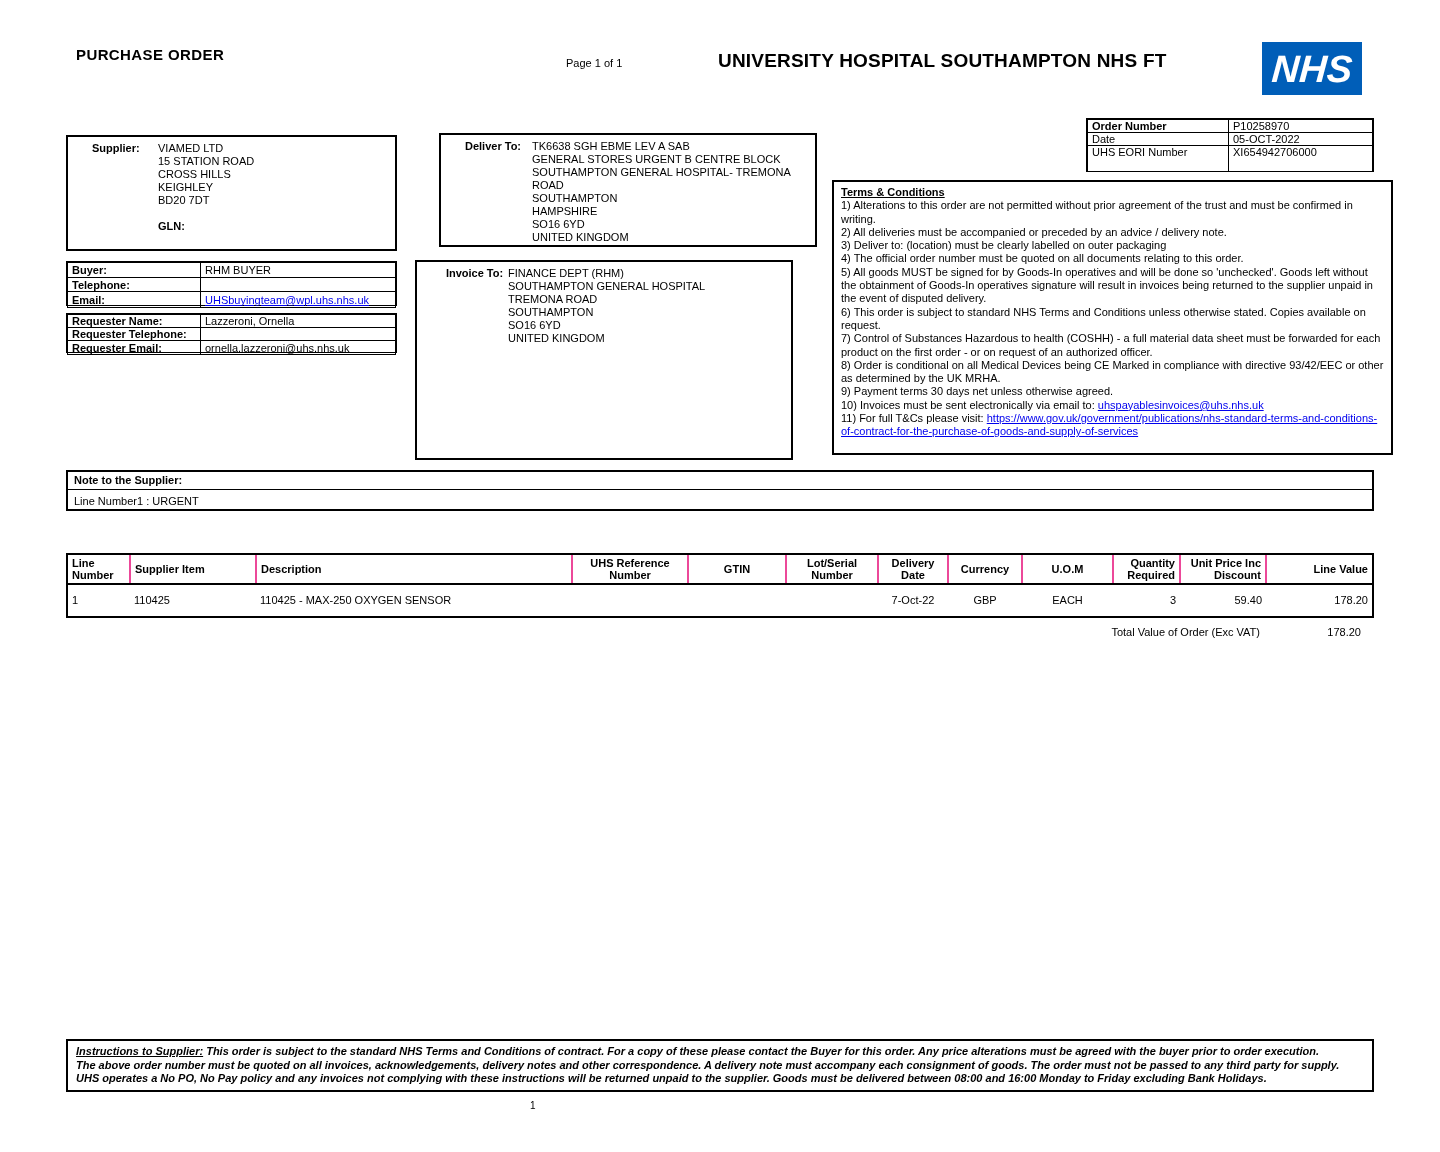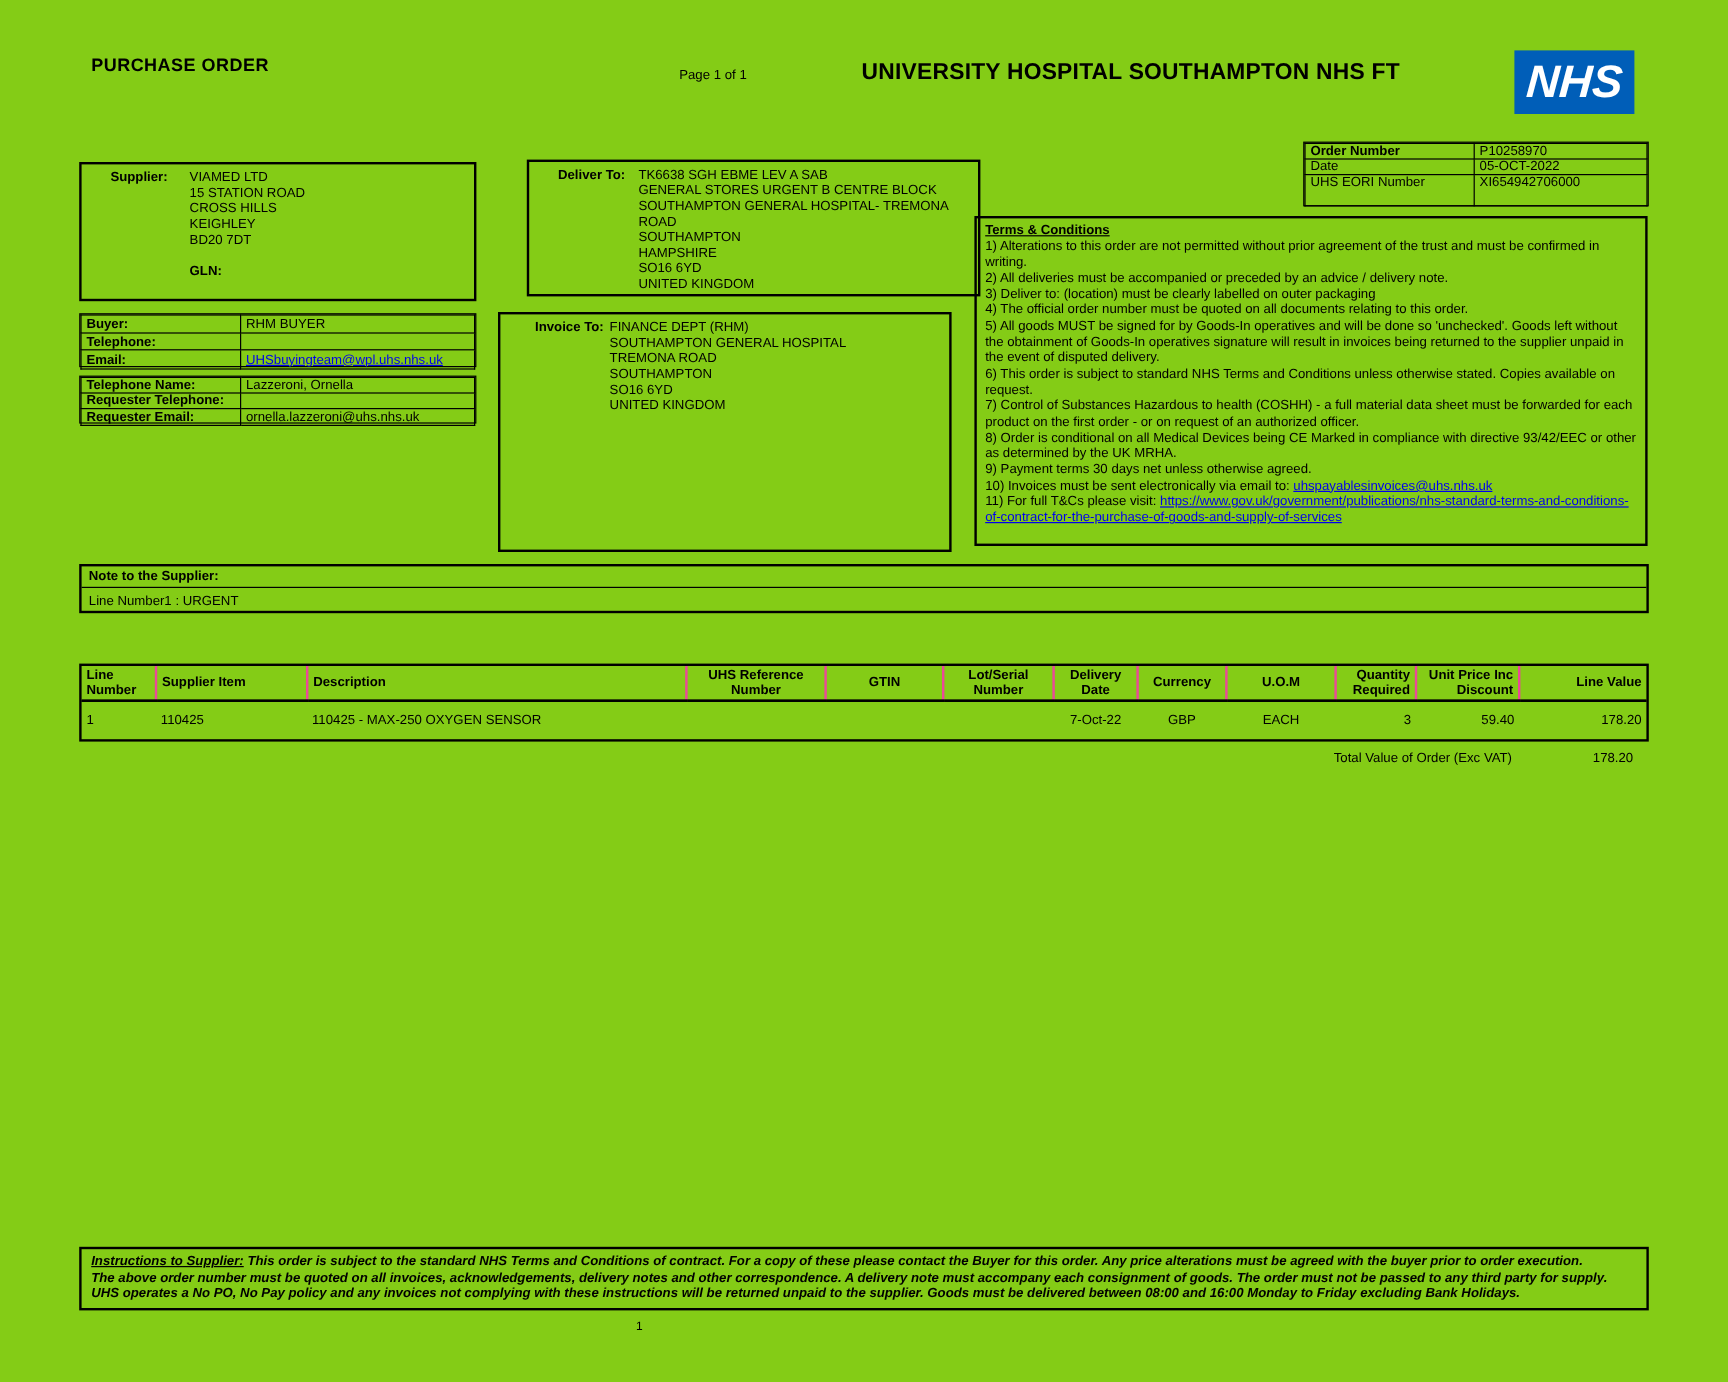--- a/index.html
+++ b/index.html
@@ -1,18 +1,18 @@
 <!DOCTYPE html>
 <html><head>
 <meta charset="utf-8">
 <style>
   * { margin:0; padding:0; box-sizing:border-box; }
   body { background:#e8e8e8; font-family:"Liberation Sans", sans-serif; }
   .page {
-    position:relative; width:1440px; height:1152px; background:#84cc16;
+    position:relative; width:1440px; height:1152px; background:#ffffff;
     color:#000; font-size:11px; overflow:hidden;
   }
   .abs { position:absolute; }
   .box { position:absolute; border:2px solid #000; }
   .doc-title { left:76px; top:46px; font-size:15px; font-weight:bold; letter-spacing:0.4px; }
   .page-info { left:566px; top:57px; font-size:11px; }
   .org-title { left:718px; top:50px; font-size:19px; font-weight:bold; letter-spacing:0.2px; }
   .nhs-logo {
     left:1262px; top:42px; width:100px; height:53px; background:#005EB8;
     display:flex; align-items:center; justify-content:center;
@@ -113,21 +113,21 @@
         <td><span class="link">UHSbuyingteam@wpl.uhs.nhs.uk</span></td>
       </tr>
     </tbody>
       </table>
   </div>
 
   <div class="box" style="left:66px; top:313px; width:331px; height:40px; border-width:1px;">
     <table class="kv" style="height:100%;">
       <tbody>
           <tr style="height:13px;">
-        <td class="lbl" style="width:133px;">Telephone Name:</td>
+        <td class="lbl" style="width:133px;">Requester Name:</td>
         <td>Lazzeroni, Ornella</td>
       </tr>
       <tr style="height:13px;">
         <td class="lbl">Requester Telephone:</td>
         <td></td>
       </tr>
       <tr style="height:14px;">
         <td class="lbl">Requester Email:</td>
         <td>ornella.lazzeroni@uhs.nhs.uk</td>
       </tr>
@@ -161,21 +161,21 @@
         <td>05-OCT-2022</td>
       </tr>
       <tr style="height:26px;">
         <td style="vertical-align:top;">UHS EORI Number</td>
         <td style="vertical-align:top;">XI654942706000</td>
       </tr>
     </tbody>
       </table>
   </div>
 
-  <div class="box" style="left:812px; top:180px; width:561px; height:275px;">
+  <div class="box" style="left:832px; top:180px; width:561px; height:275px;">
     <div class="terms-inner">
       <div class="terms-title">Terms &amp; Conditions</div>
       <div>1) Alterations to this order are not permitted without prior agreement of the trust and must be confirmed in writing.</div>
       <div>2) All deliveries must be accompanied or preceded by an advice / delivery note.</div>
       <div>3) Deliver to: (location) must be clearly labelled on outer packaging</div>
       <div>4) The official order number must be quoted on all documents relating to this order.</div>
       <div>5) All goods MUST be signed for by Goods-In operatives and will be done so 'unchecked'. Goods left without the obtainment of Goods-In operatives signature will result in invoices being returned to the supplier unpaid in the event of disputed delivery.</div>
       <div>6) This order is subject to standard NHS Terms and Conditions unless otherwise stated.  Copies available on request.</div>
       <div>7) Control of Substances Hazardous to health (COSHH) - a full material data sheet must be forwarded for each product on the first order - or on request of an authorized officer.</div>
       <div>8) Order is conditional on all Medical Devices being CE Marked in compliance with directive 93/42/EEC or other as determined by the UK MRHA.</div>

